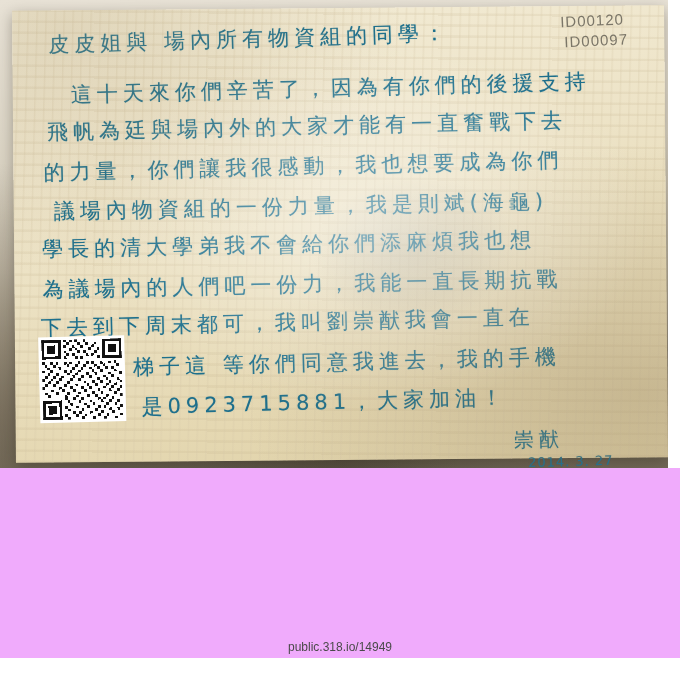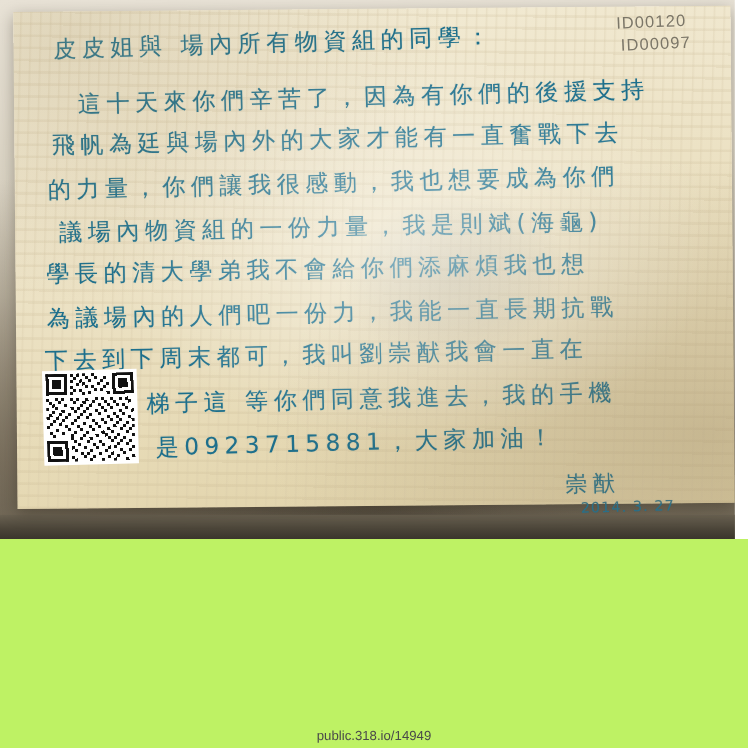--- a/index.html
+++ b/index.html
@@ -151,24 +151,24 @@
     padding: 3px;
     box-sizing: border-box;
     transform: rotate(-1deg);
   }
   .qr svg { display: block; width: 100%; height: 100%; }
 
   
   .footer {
     position: absolute;
     left: 0;
-    top: 490px;
+    top: 468px;
     width: 680px;
     height: 190px;
-    background: #bef264;
+    background: #f0abfc;
   }
   .footer-caption {
     position: absolute;
     left: 0;
     top: 172px;
     width: 680px;
     text-align: center;
     font-family: "Liberation Sans", sans-serif;
     font-size: 12px;
     color: #4a4a4a;

